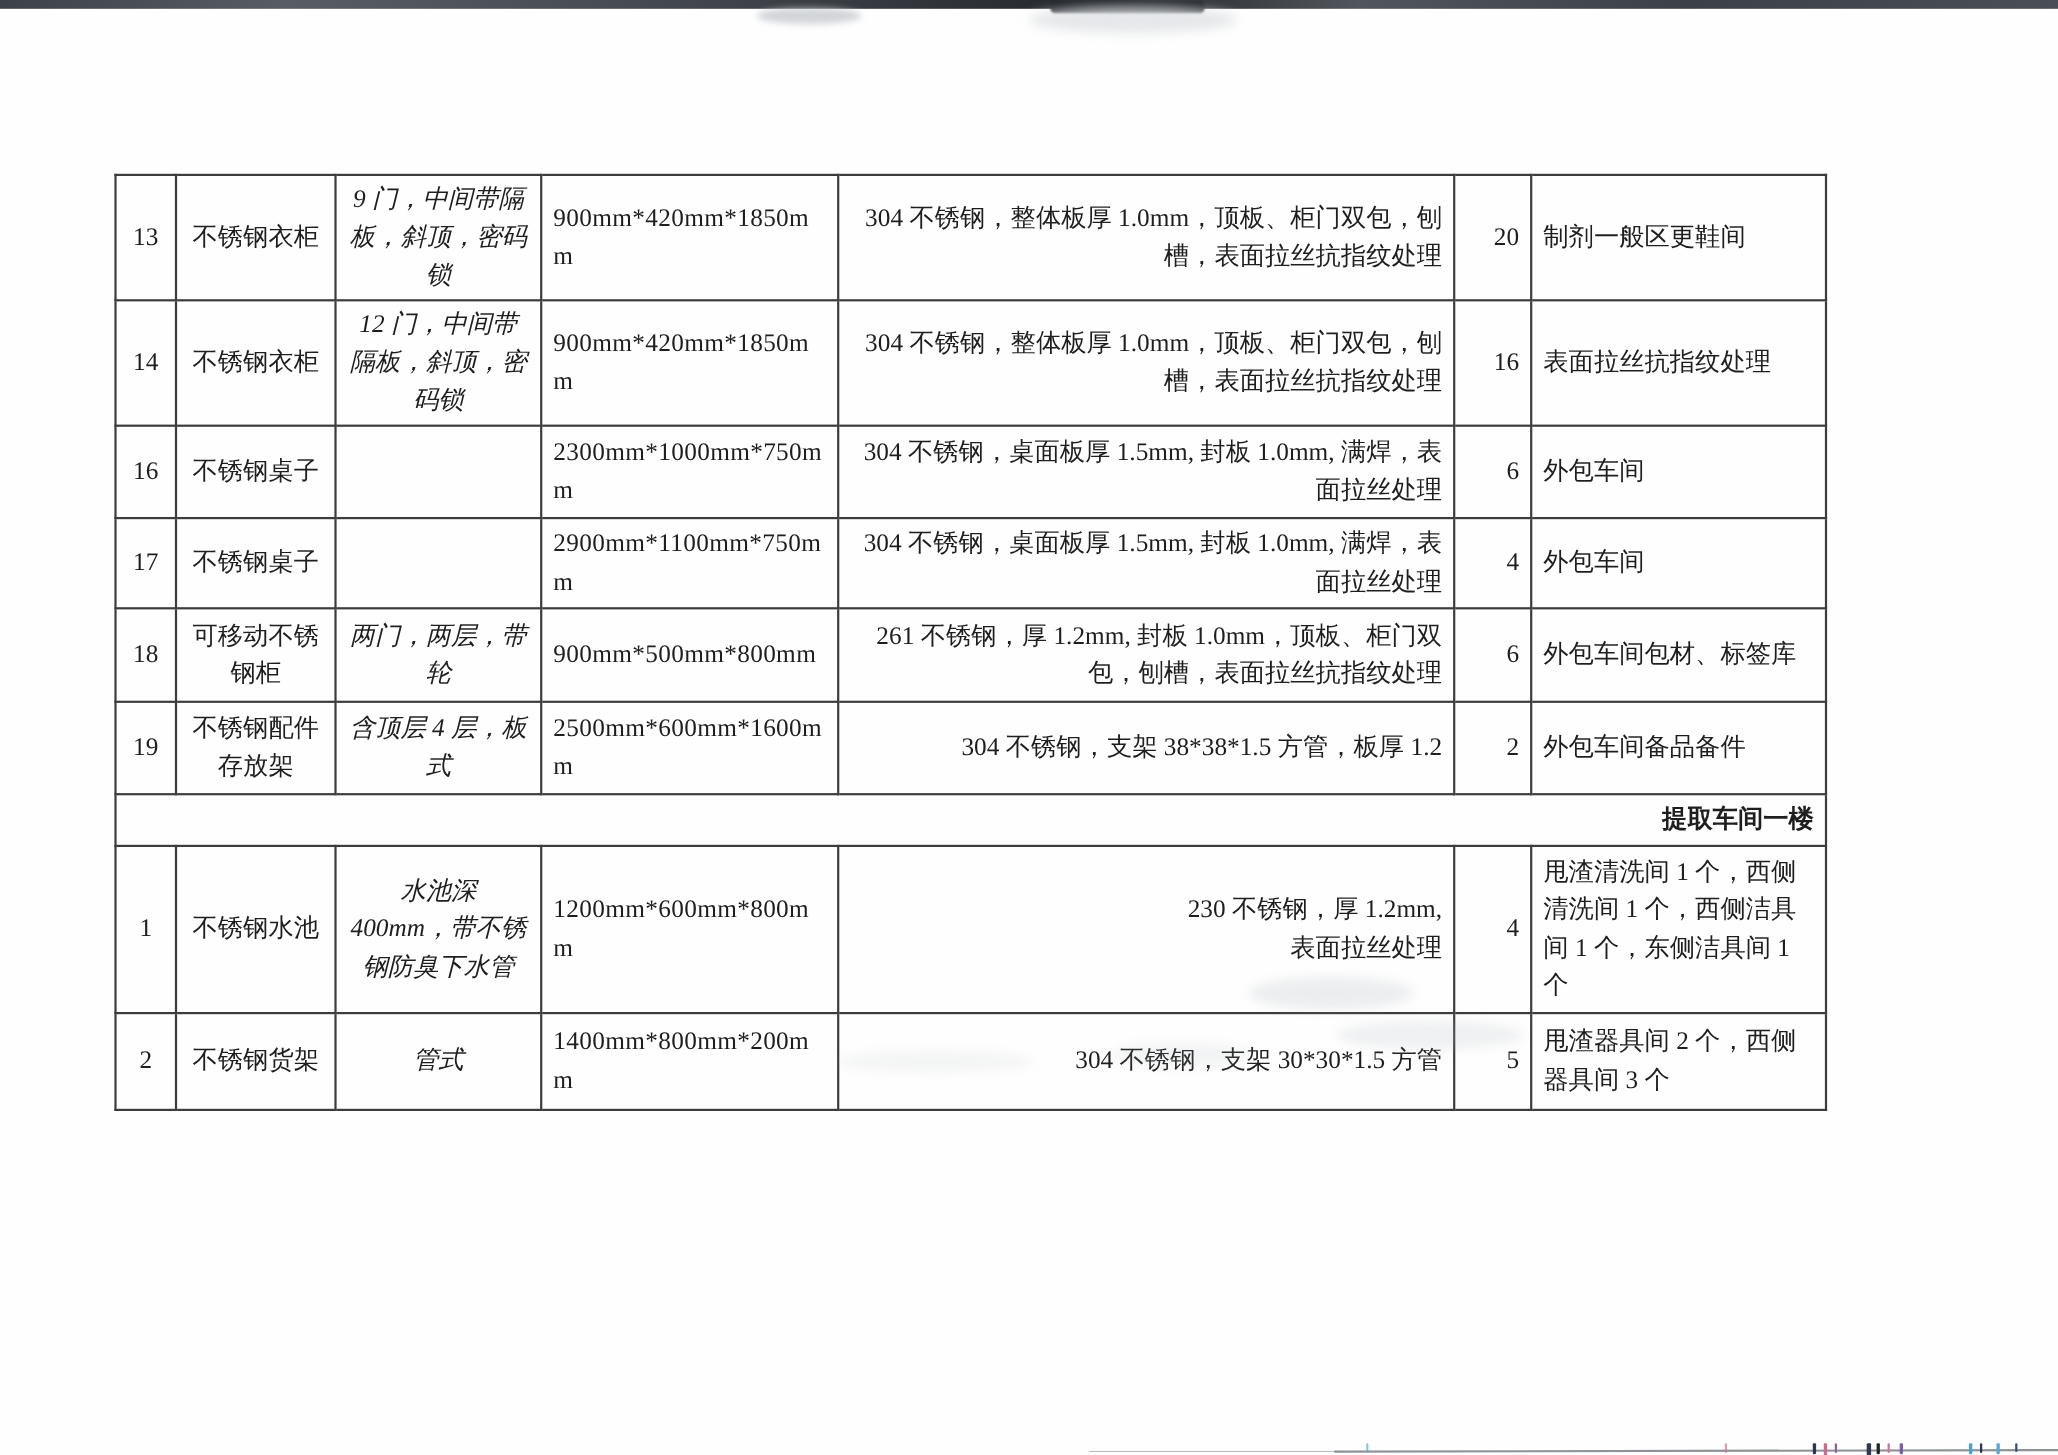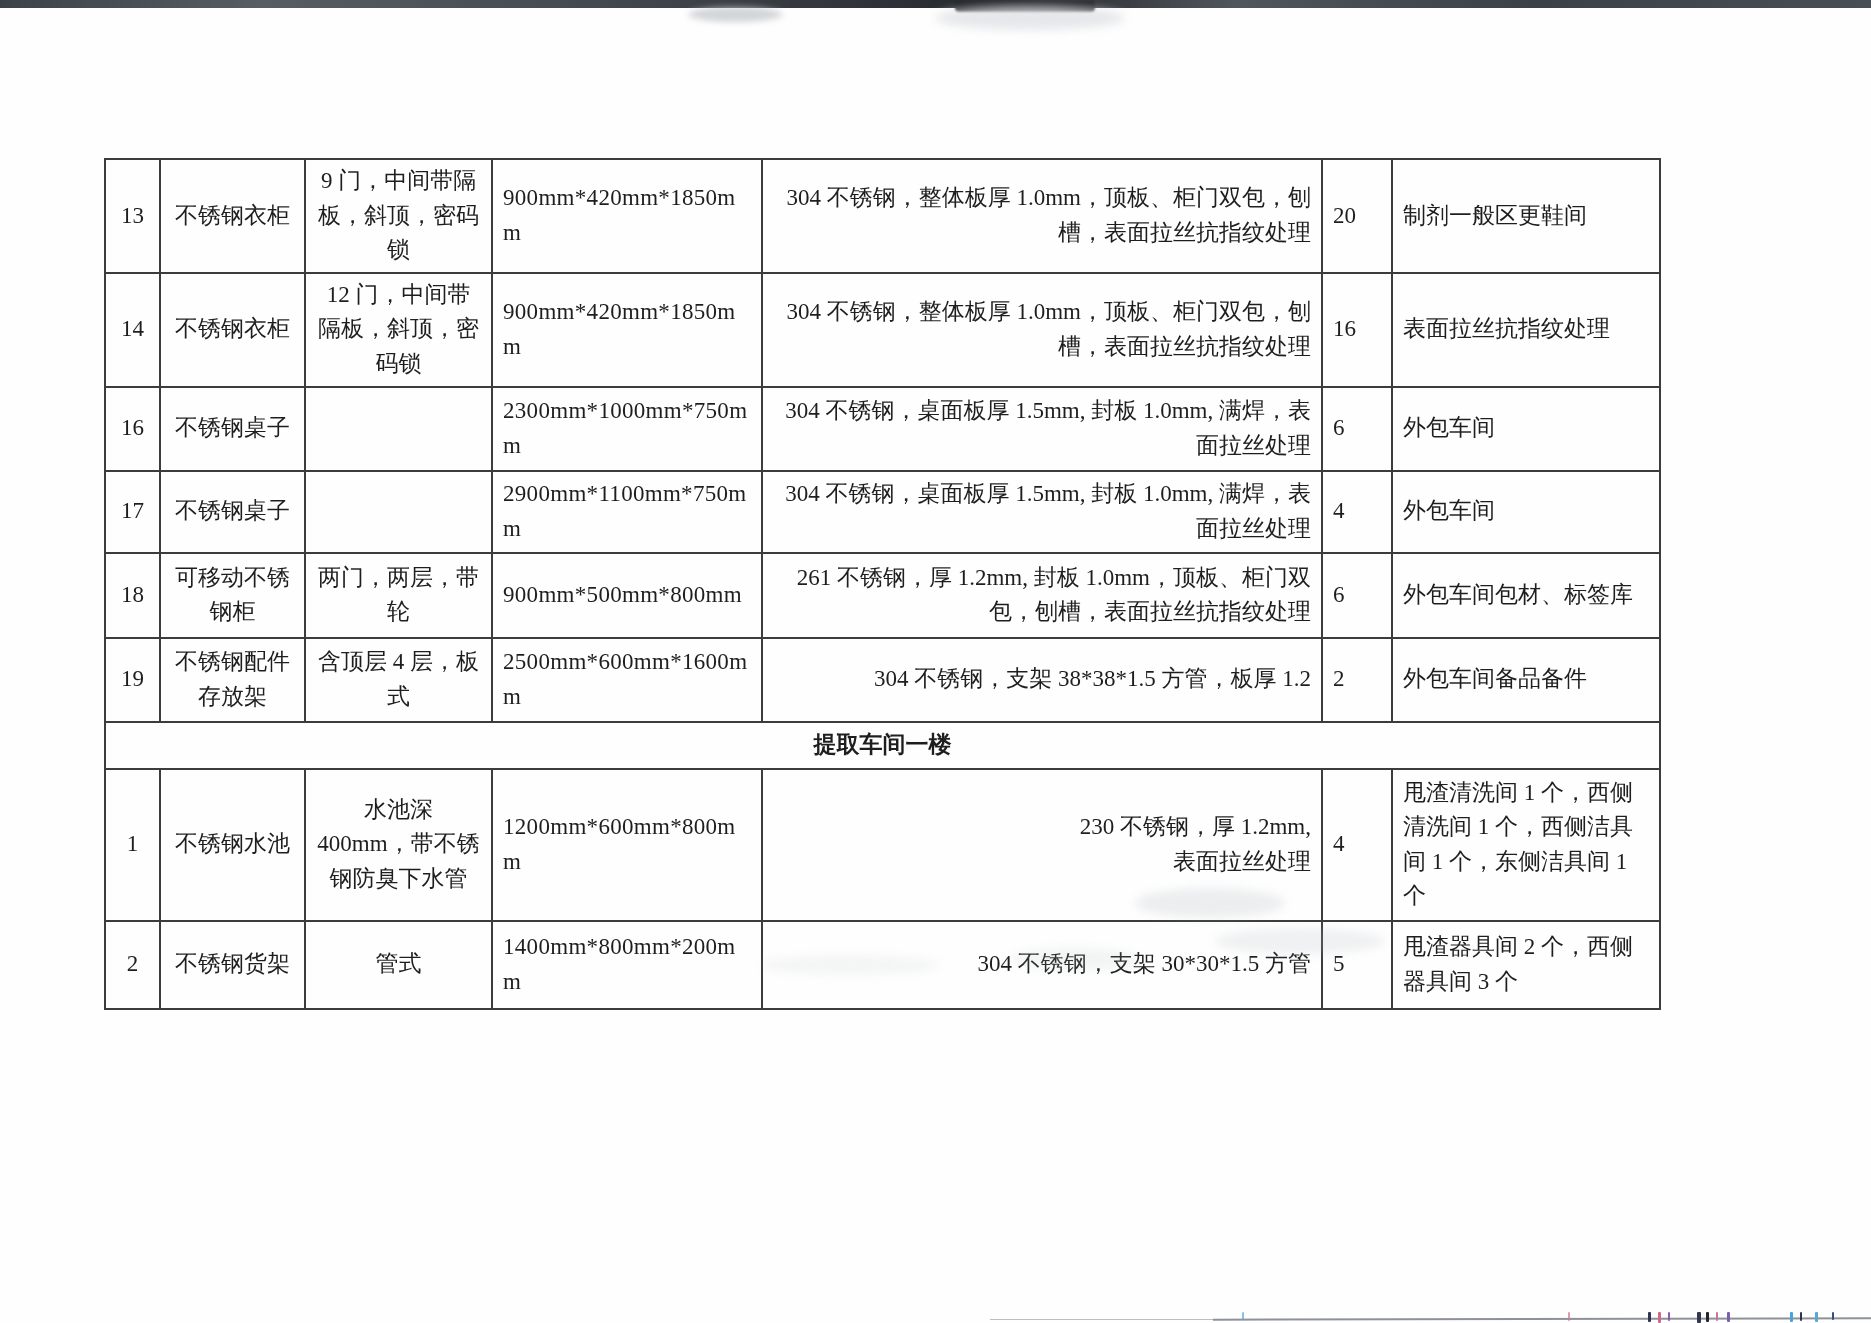--- a/index.html
+++ b/index.html
@@ -47,35 +47,35 @@
   table.doc td{
     border:2px solid #3c3c3c;
     font-size:23px;line-height:1.5;
     vertical-align:middle;
     padding:4px 10px;
     overflow:hidden;
     word-break:break-word;
   }
   .c-no{text-align:center;padding:4px 2px;}
   .c-name{text-align:center;padding:4px 8px 4px 12px;}
-  .c-spec{text-align:center;padding:4px 8px;}
+  .c-spec{text-align:center;padding:4px 8px;font-style:italic;}
   .c-dims{text-align:left;padding:4px 6px 4px 16px;letter-spacing:.3px;margin-left:20px;}
   .c-desc{text-align:right;padding:4px 10px 4px 14px;white-space:pre-line;}
-  .c-qty{text-align:left;padding:4px 2px;}
+  .c-qty{text-align:right;padding:4px 2px;}
   .c-loc{text-align:left;padding:4px 6px 4px 12px;}
   tr.rh110>td{height:102px;}
   tr.rh112>td{height:104px;}
   tr.rh80>td{height:72px;}
   tr.rh82>td{height:74px;}
   tr.rh83>td{height:75px;}
   tr.rh45>td{height:37px;}
   tr.rh150>td{height:142px;}
   tr.rh86>td{height:78px;}
   td.section-cell{
-    font-weight:bold;font-size:24px;text-align:center;padding-left:14px;
+    font-weight:bold;font-size:24px;text-align:right;padding-left:14px;
   }
 </style>
 </head>
 <body>
 
 <div class="top-edge"></div>
 <div class="top-edge-blob"></div>
 <div class="top-smudge-a"></div>
 <div class="top-smudge-b"></div>
 

